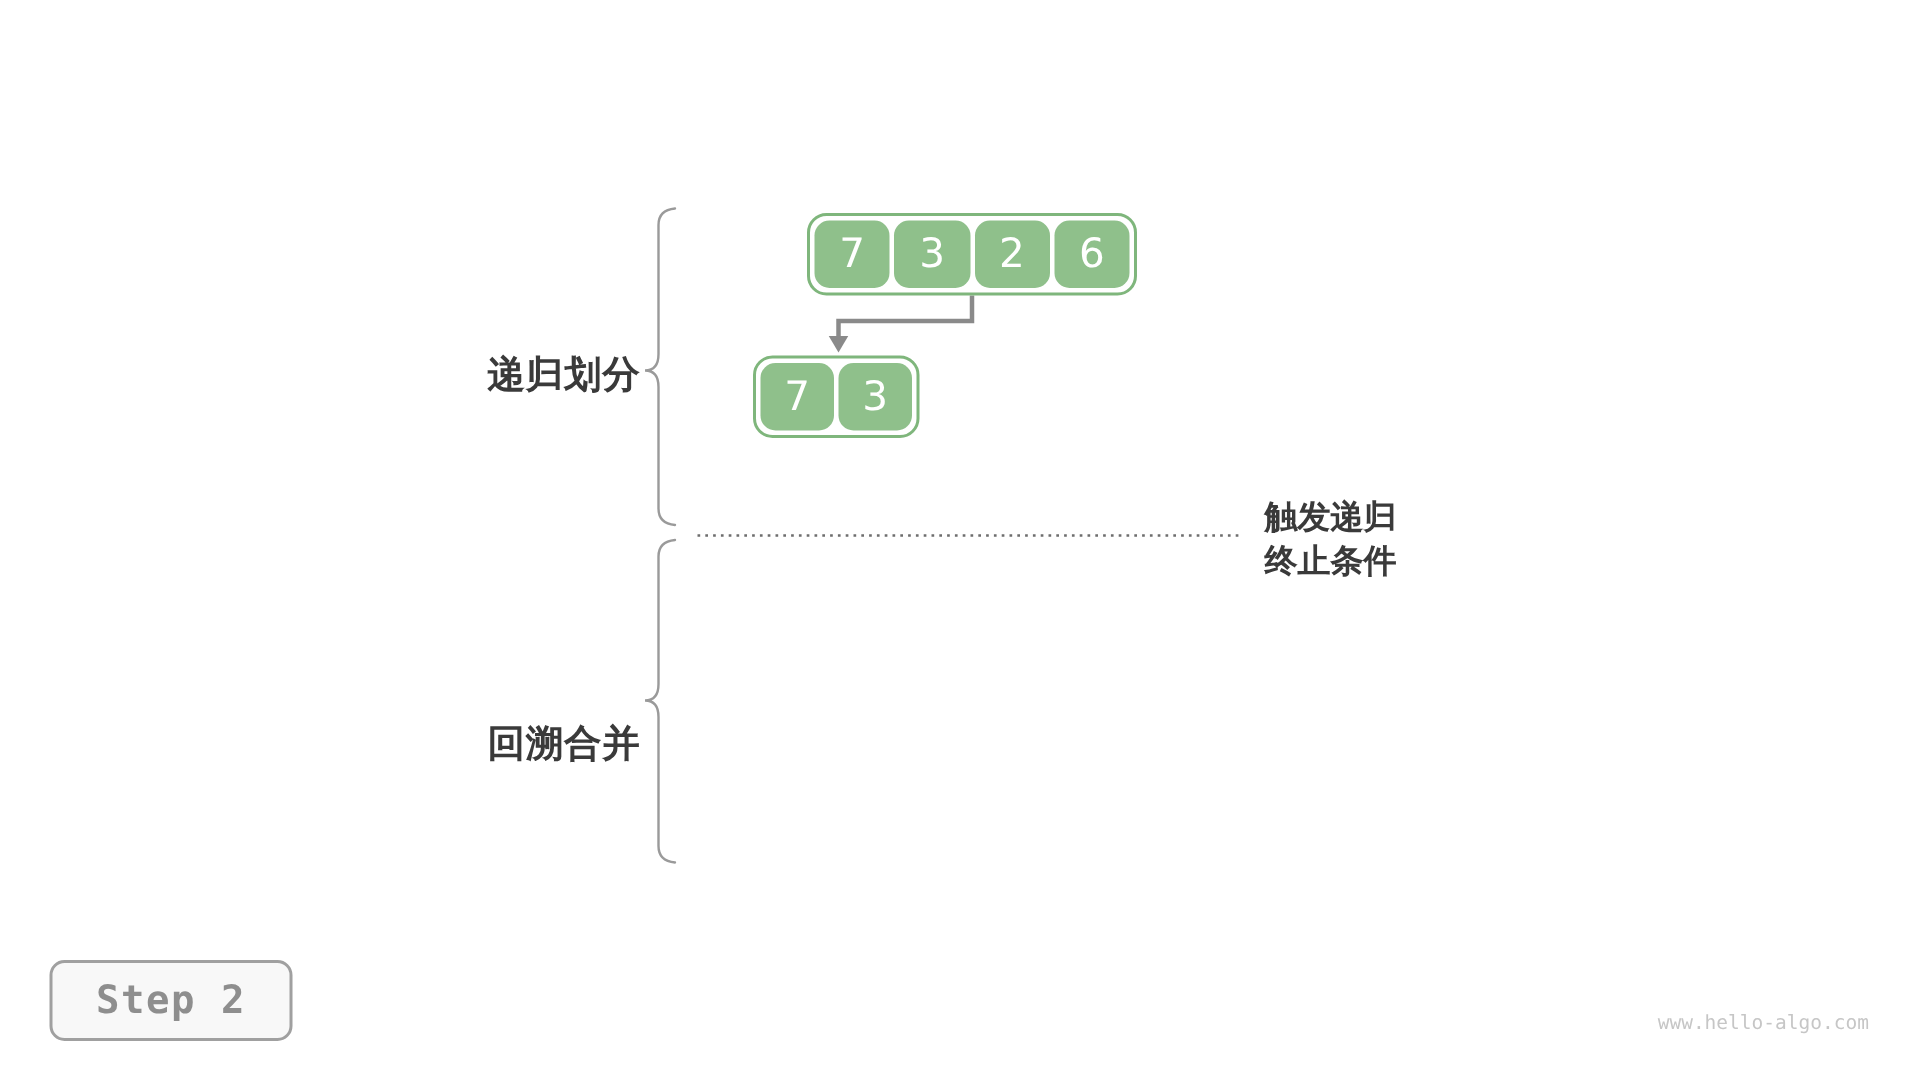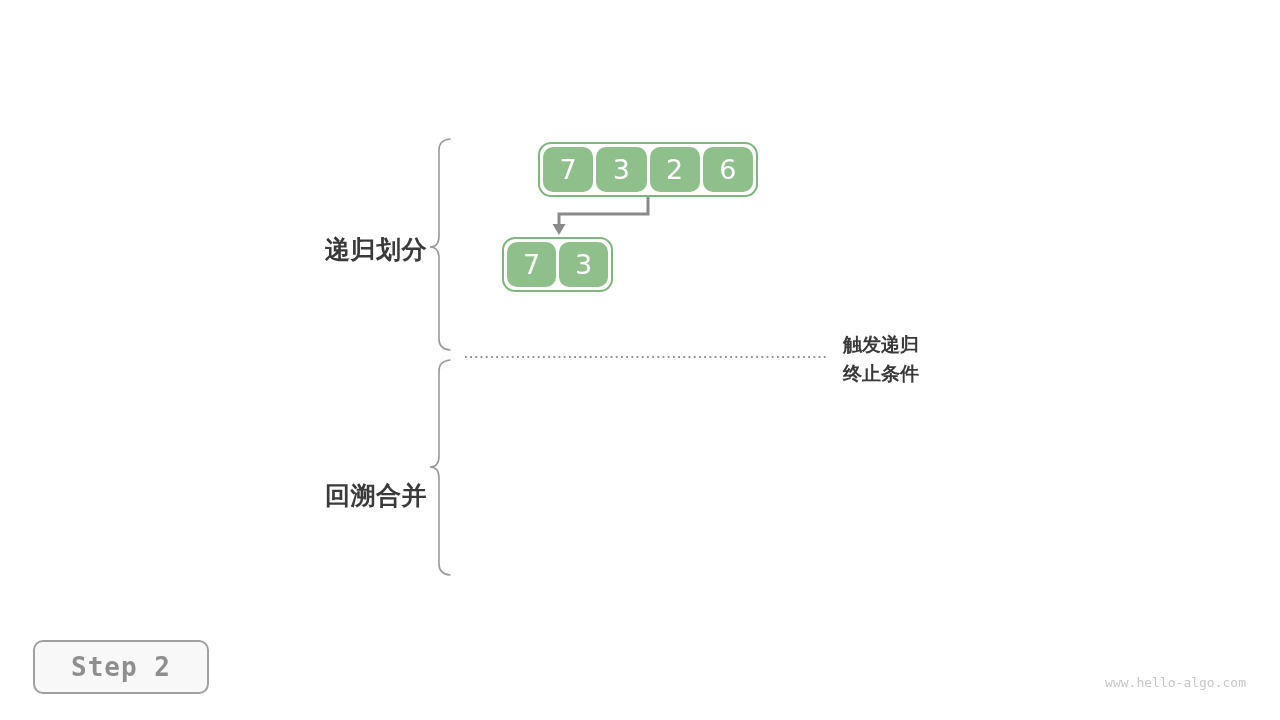--- a/index.html
+++ b/index.html
@@ -94,31 +94,31 @@
   }
   .merge-label {
     left: 287px;
     top: 453px;
     margin-top: 26px;
   }
   .terminate-note {
     position: absolute;
     left: 843px;
     top: 330px;
-    font-size: 19px;
+    font-size: 22px;
     font-weight: bold;
     color: var(--label-text, #3a3a3a);
     line-height: 29px;
     white-space: nowrap;
   }
   .step-badge {
     position: absolute;
     left: 33px;
     top: 640px;
-    width: 176px;
+    width: 162px;
     height: 54px;
     box-sizing: border-box;
     background: var(--badge-bg, #f8f8f8);
     border: 2px solid var(--badge-border, #a0a0a0);
     border-radius: 10px;
     display: flex;
     align-items: center;
     justify-content: center;
     font-family: "DejaVu Sans Mono", "Liberation Mono", monospace;
     font-size: 26px;

